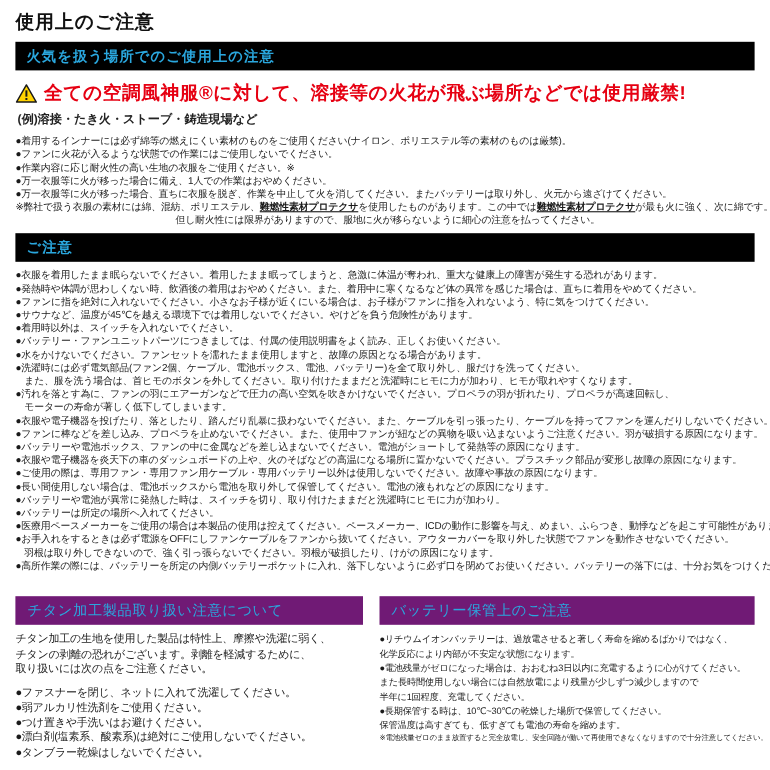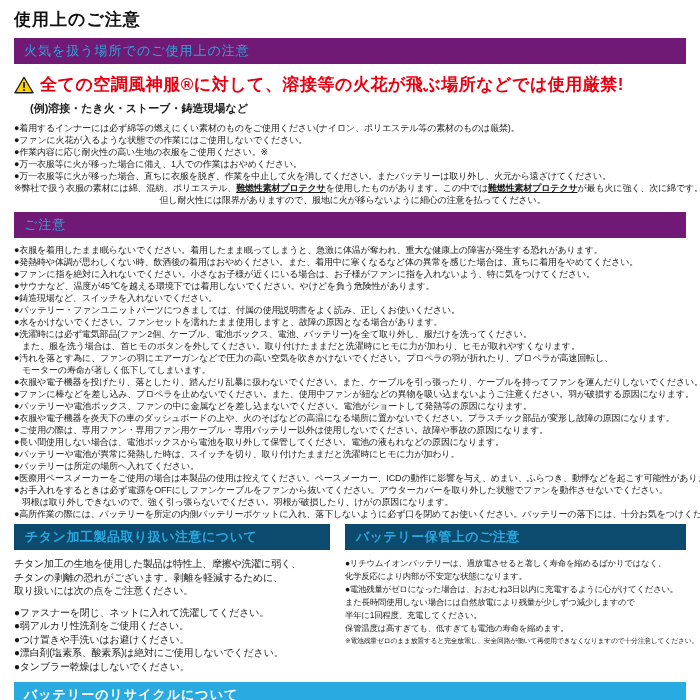--- a/index.html
+++ b/index.html
@@ -3,39 +3,39 @@
 <meta charset="utf-8">
 <style>
   html,body{margin:0;padding:0;}
   body{
     width:700px;height:700px;overflow:hidden;background:#ffffff;
     font-family:"Liberation Sans","DejaVu Sans",sans-serif;color:#1a1a1a;
   }
   .page{box-sizing:border-box;width:700px;height:624px;padding:8px 14px 0 14px;}
   .title{font-size:17px;font-weight:bold;color:#111;margin:0 0 7px 0;letter-spacing:1px;}
   .banner{
-    background:#701a75;color:#2aa7de;font-weight:normal;font-size:13px;
+    background:#000000;color:#2aa7de;font-weight:bold;font-size:13px;
     padding:4px 10px;letter-spacing:1px;
   }
   .warning-row{display:flex;align-items:center;gap:6px;margin:9px 0 5px 0;}
   .warning-icon{width:20px;height:18px;flex:0 0 auto;display:inline-block;}
   .warning-text{color:#e60012;font-size:17px;font-weight:bold;letter-spacing:0.5px;white-space:nowrap;}
-  .example{font-size:11px;font-weight:bold;color:#222;margin:0 0 6px 16px;}
+  .example{font-size:11px;font-weight:bold;color:#222;margin:0 0 6px 2px;}
   .list{font-size:9px;line-height:12px;letter-spacing:-0.15px;}
   .list .line{white-space:nowrap;}
   .list .cont{padding-left:8px;}
   .note-line{font-size:9px;line-height:12px;letter-spacing:-0.15px;white-space:nowrap;}
   .note-line .u{text-decoration:underline;font-weight:bold;}
   .note-cont{padding-left:5px;text-align:center;}
   .banner-caution{margin:6px 0 6px 0;}
   .list-caution{margin-bottom:4px;}
   .cols{display:flex;gap:15px;margin-top:3px;}
   .col-left{width:316px;flex:0 0 auto;}
   .col-right{flex:1;min-width:0;}
-  .col-banner{background:#0c4a6e;color:#2aa7de;font-weight:bold;font-size:13px;padding:4px 11px;letter-spacing:0.5px;}
+  .col-banner{background:#701a75;color:#2aa7de;font-weight:normal;font-size:13px;padding:4px 11px;letter-spacing:0.5px;margin-top:18px;}
   .col-body{margin-top:7px;}
   .col-left .col-body{font-size:10px;line-height:13.5px;letter-spacing:-0.2px;}
   .col-left .intro{margin-bottom:8px;}
   .col-right .col-body{font-size:8.4px;line-height:13px;letter-spacing:-0.2px;}
   .small-note{font-size:6.8px;line-height:11px;letter-spacing:-0.2px;white-space:nowrap;}
   .recycle-banner{background:#29abe2;color:#ffffff;font-weight:bold;font-size:13px;padding:4px 10px;margin-top:9px;letter-spacing:1px;}
 </style>
 </head>
 <body>
 
@@ -71,21 +71,21 @@
   <div class="note-line note-cont">但し耐火性には限界がありますので、服地に火が移らないように細心の注意を払ってください。</div>
 
   <div class="banner banner-caution">ご注意</div>
 
   <div class="list list-caution">
 
   <div class="line">●衣服を着用したまま眠らないでください。着用したまま眠ってしまうと、急激に体温が奪われ、重大な健康上の障害が発生する恐れがあります。</div>
       <div class="line">●発熱時や体調が思わしくない時、飲酒後の着用はおやめください。また、着用中に寒くなるなど体の異常を感じた場合は、直ちに着用をやめてください。</div>
       <div class="line">●ファンに指を絶対に入れないでください。小さなお子様が近くにいる場合は、お子様がファンに指を入れないよう、特に気をつけてください。</div>
       <div class="line">●サウナなど、温度が45℃を越える環境下では着用しないでください。やけどを負う危険性があります。</div>
-      <div class="line">●鋳造現場など、スイッチを入れないでください。</div>
+      <div class="line">●着用時以外は、スイッチを入れないでください。</div>
       <div class="line">●バッテリー・ファンユニットパーツにつきましては、付属の使用説明書をよく読み、正しくお使いください。</div>
       <div class="line">●水をかけないでください。ファンセットを濡れたまま使用しますと、故障の原因となる場合があります。</div>
       <div class="line">●洗濯時には必ず電気部品(ファン2個、ケーブル、電池ボックス、電池、バッテリー)を全て取り外し、服だけを洗ってください。</div>
       <div class="line cont">また、服を洗う場合は、首ヒモのボタンを外してください。取り付けたままだと洗濯時にヒモに力が加わり、ヒモが取れやすくなります。</div>
       <div class="line">●汚れを落とす為に、ファンの羽にエアーガンなどで圧力の高い空気を吹きかけないでください。プロペラの羽が折れたり、プロペラが高速回転し、</div>
       <div class="line cont">モーターの寿命が著しく低下してしまいます。</div>
       <div class="line">●衣服や電子機器を投げたり、落としたり、踏んだり乱暴に扱わないでください。また、ケーブルを引っ張ったり、ケーブルを持ってファンを運んだりしないでください。</div>
       <div class="line">●ファンに棒などを差し込み、プロペラを止めないでください。また、使用中ファンが紐などの異物を吸い込まないようご注意ください。羽が破損する原因になります。</div>
       <div class="line">●バッテリーや電池ボックス、ファンの中に金属などを差し込まないでください。電池がショートして発熱等の原因になります。</div>
       <div class="line">●衣服や電子機器を炎天下の車のダッシュボードの上や、火のそばなどの高温になる場所に置かないでください。プラスチック部品が変形し故障の原因になります。</div>
@@ -122,20 +122,21 @@
     <div class="col-right">
       <div class="col-banner">バッテリー保管上のご注意</div>
       <div class="col-body">
         <div>
 
         <div class="line">●リチウムイオンバッテリーは、過放電させると著しく寿命を縮めるばかりではなく、</div>
             <div class="line cont">化学反応により内部が不安定な状態になります。</div>
             <div class="line">●電池残量がゼロになった場合は、おおむね3日以内に充電するように心がけてください。</div>
             <div class="line cont">また長時間使用しない場合には自然放電により残量が少しずつ減少しますので</div>
             <div class="line cont">半年に1回程度、充電してください。</div>
+            <div class="line">●長期保管する時は、10℃~30℃の乾燥した場所で保管してください。</div>
             <div class="line cont">保管温度は高すぎても、低すぎても電池の寿命を縮めます。</div>
           </div>
         <div class="small-note">※電池残量ゼロのまま放置すると完全放電し、安全回路が働いて再使用できなくなりますので十分注意してください。</div>
       </div>
     </div>
   </div>
 
   <div class="recycle-banner">バッテリーのリサイクルについて</div>
 
 </div>

